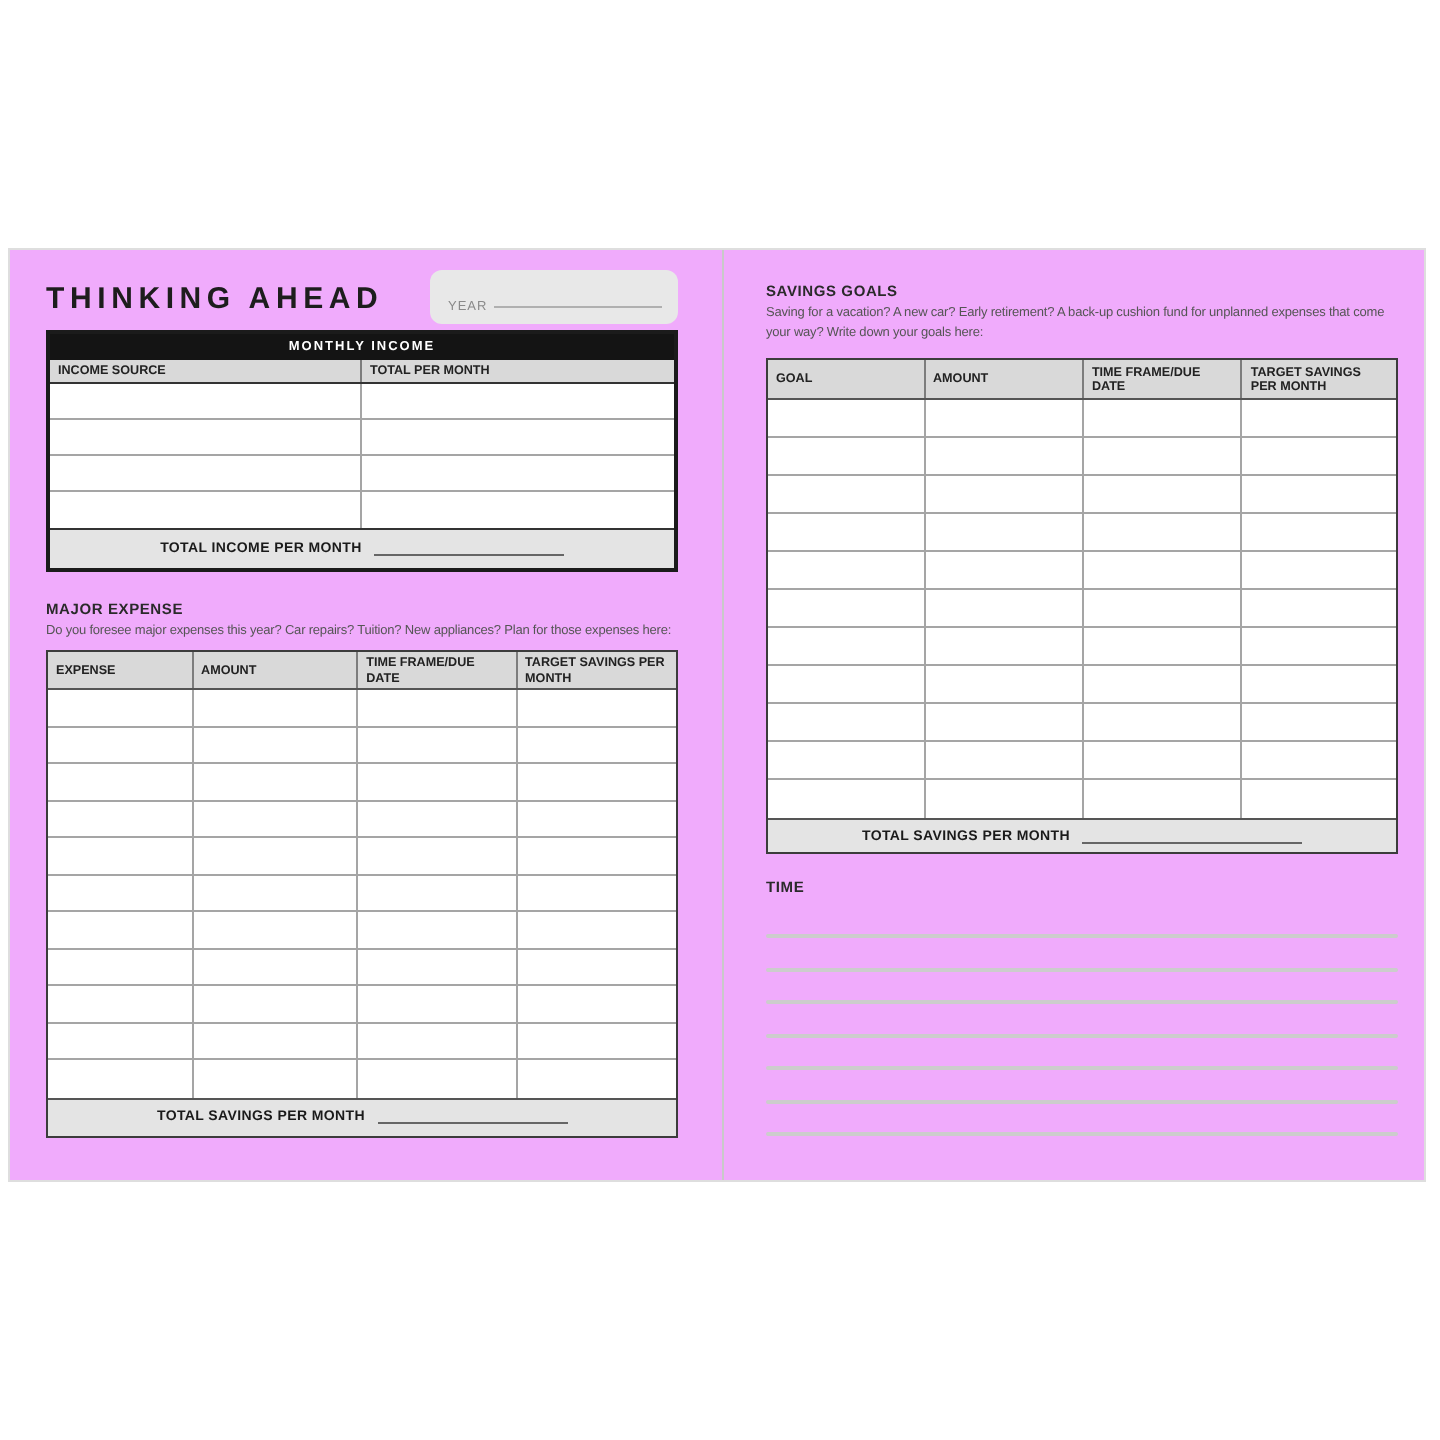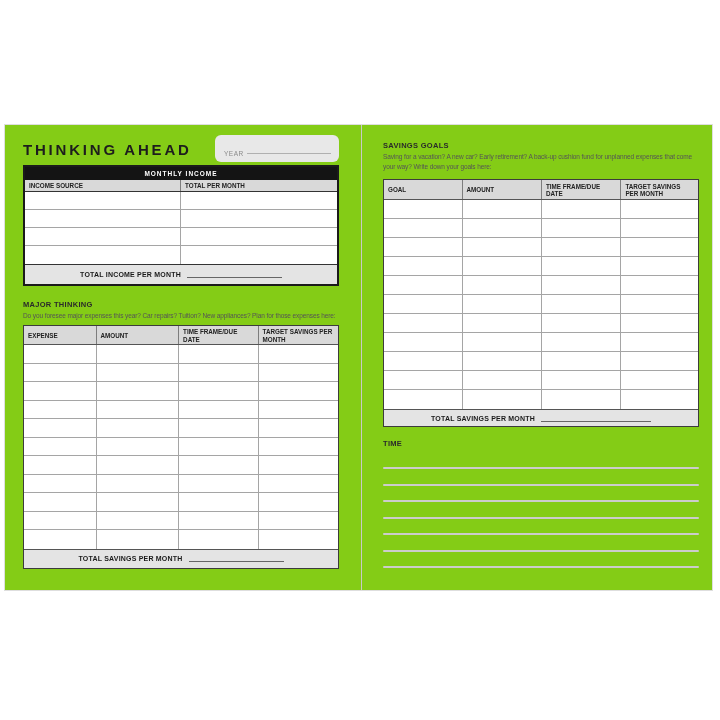--- a/index.html
+++ b/index.html
@@ -1,20 +1,20 @@
 <!DOCTYPE html>
 <html><head>
 <meta charset="utf-8">
 <style>
   * { margin:0; padding:0; box-sizing:border-box; }
   html,body { width:720px; height:720px; background:#ffffff; font-family:"Liberation Sans", sans-serif; }
   .canvas { position:relative; width:720px; height:720px; background:#ffffff; overflow:hidden; }
 
   .spread { position:absolute; left:4px; top:124px; width:709px; height:467px;
-            background:#84cc16; border:1px solid #dedede; }
+            background:#f0abfc; border:1px solid #dedede; }
   .spine { position:absolute; left:356px; top:0; width:1px; height:100%; background:#c9c9c9; }
 
   .page-inner { position:absolute; top:0; width:316px; height:100%; }
   .left-inner  { left:18px; }
   .right-inner { left:378px; }
 
   
   .main-title { position:absolute; left:0; top:16px; font-size:15px; font-weight:bold;
                 letter-spacing:2.8px; color:#1d1d1d; white-space:nowrap; }
   .sec-heading { position:absolute; left:0; font-size:7.5px; font-weight:bold; color:#2a2a2a; letter-spacing:.3px;text-align:right; }
@@ -106,21 +106,21 @@
               <div class="tcell"></div>
               <div class="tcell"></div>
             </div>
           </div>
         <div class="tfooter">
           <span class="tfooter-label">TOTAL INCOME PER MONTH</span>
           <span class="fill-line"></span>
         </div>
       </div>
 
-      <div class="sec-heading" style="top:175px">MAJOR THINKING</div>
+      <div class="sec-heading" style="top:175px">MAJOR EXPENSE</div>
       <div class="sec-sub" style="top:186px; white-space:nowrap">Do you foresee major expenses this year? Car repairs? Tuition? New appliances? Plan for those expenses here:</div>
 
       <div class="ptable expenses-table">
         <div class="thead">
           <div>EXPENSE</div>
           <div>AMOUNT</div>
           <div>TIME FRAME/DUE DATE</div>
           <div>TARGET SAVINGS PER MONTH</div>
         </div>
         <div class="exp-body">

